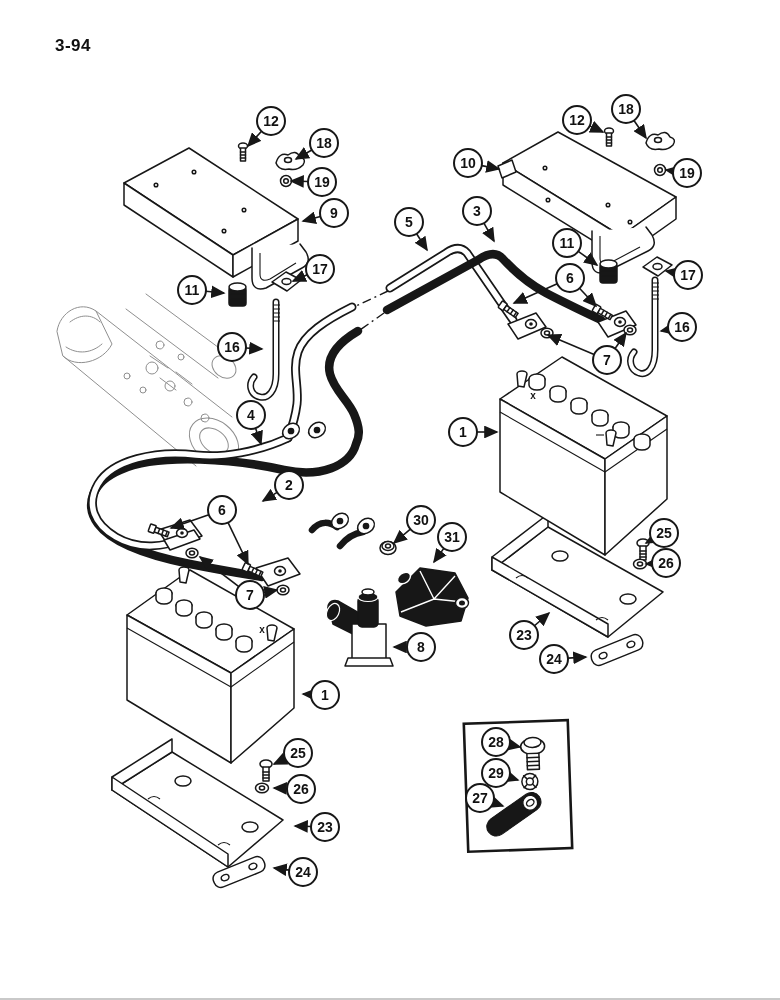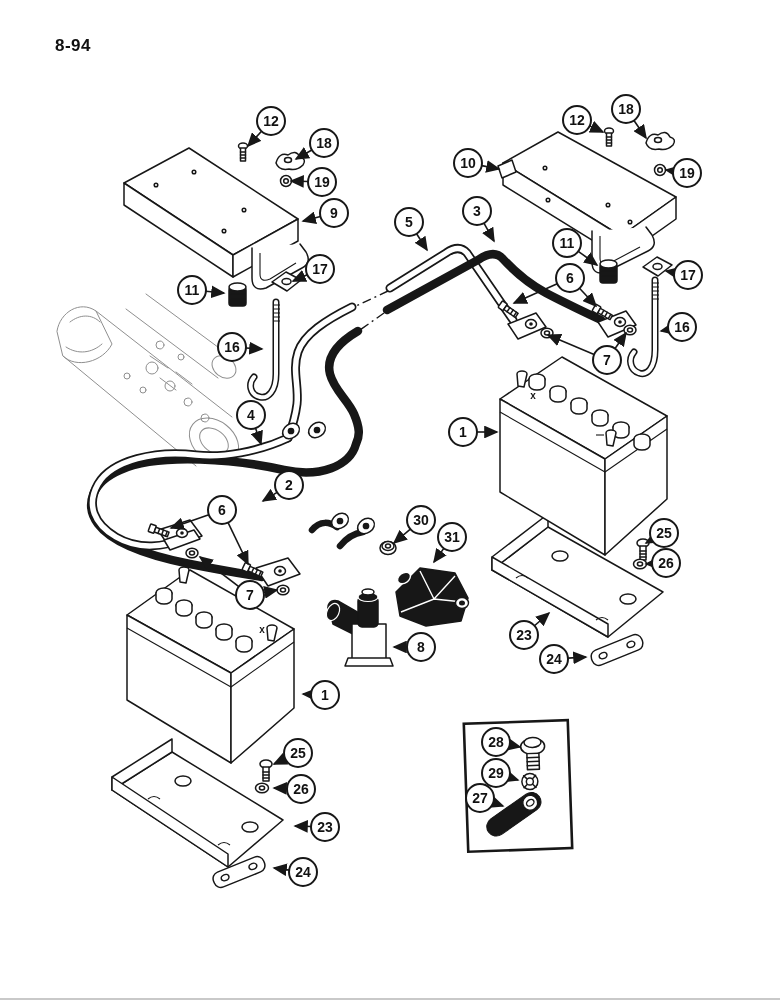--- a/index.html
+++ b/index.html
@@ -39,21 +39,21 @@
     font-size:14px;font-weight:bold;fill:#111;
     text-anchor:middle;
   }
   .mark{font-family:"Liberation Sans", sans-serif;font-size:10px;font-weight:bold;fill:#171717;text-anchor:middle;}
 </style>
 </head>
 <body>
 
 <div class="page">
 
-  <div class="page-number">8-94</div>
+  <div class="page-number">3-94</div>
 
   <svg class="layer" width="780" height="1000" viewBox="0 0 780 1000">
 
     <g class="sketch">
       <path d="M57,331 C60,312 80,300 96,311 L112,344 C103,362 76,369 63,356 Z"></path>
       <path d="M70,322 C80,314 92,314 100,322 M66,347 C78,355 92,353 102,344"></path>
       <path d="M96,311 L232,417 M63,356 L196,466"></path>
       <ellipse cx="214" cy="441" rx="27" ry="20" transform="rotate(38 214 441)"></ellipse>
       <ellipse cx="214" cy="441" rx="16" ry="11" transform="rotate(38 214 441)"></ellipse>
       <path d="M126,309 L218,378 M146,294 L230,356"></path>

